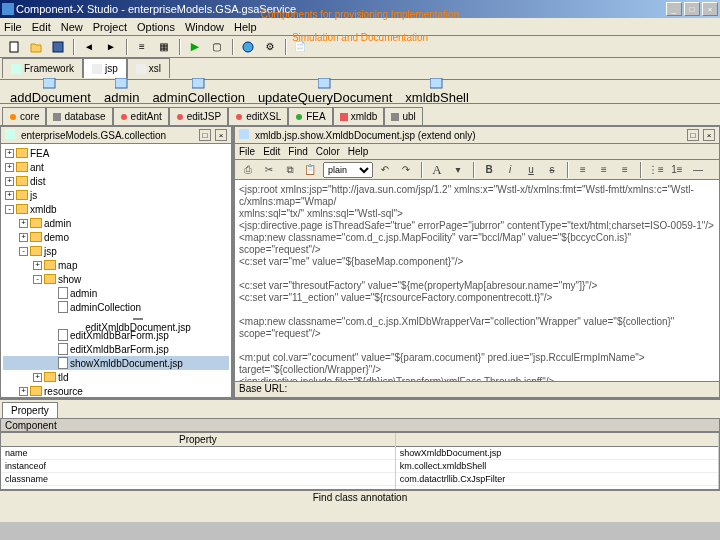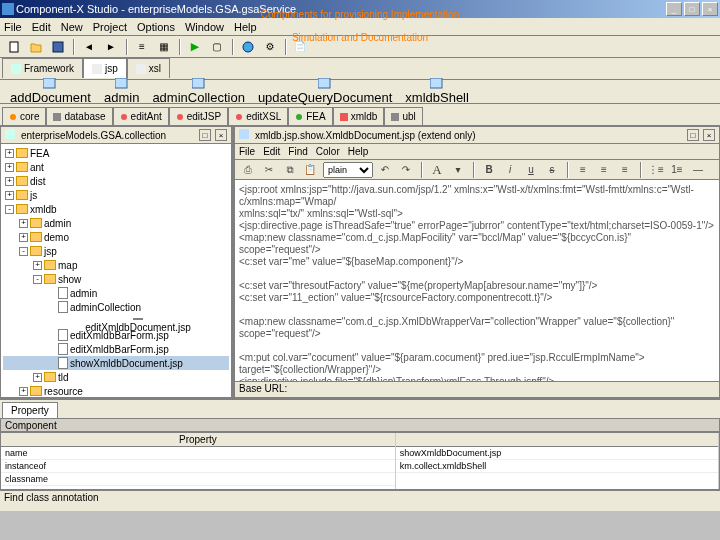--- a/index.html
+++ b/index.html
@@ -44,21 +44,21 @@
   .editor-body { flex:1; background:#fff; overflow:auto; padding:4px; font-family:monospace; font-size:9px; line-height:12px; color:#555;}
   .editor-status { background:#ece9d8; height:16px; border-top:1px solid #808080; padding:1px 4px; font-size:10px;}
   .prop-panel { background:#ece9d8; height:92px; border-top:2px solid #808080; display:flex; flex-direction:column;}
   .prop-tabs { height:18px; display:flex; align-items:flex-end; padding:0 2px;}
   .ptab { border:1px solid #808080; border-bottom:none; padding:2px 8px; background:#fff; font-size:10px;}
   .prop-head { background:#d4d0c8; height:14px; border:1px solid #808080; padding:1px 4px; font-size:10px;}
   .prop-grid { flex:1; background:#fff; border:1px solid #808080; display:flex;}
   .prop-col { flex:1; border-right:1px solid #ccc;}
   .prop-col-head { background:#ece9d8; border-bottom:1px solid #808080; padding:1px 4px; font-size:10px; height:14px; text-align:center;}
   .prop-row { height:13px; border-bottom:1px solid #eee; padding:0 4px; font-size:9px; display:flex; align-items:center;}
-  .status { background:#ece9d8; height:21px; border-top:1px solid #808080; padding:1px 4px; font-size:10px;}
+  .status { background:#ece9d8; height:32px; border-top:1px solid #808080; padding:1px 4px; font-size:10px;text-align:center;}
   svg.icon{width:12px;height:12px;}
 </style>
 </head>
 <body>
 
 <div class="overlay">
   <span>Components for provisioning Implementation</span><br>
   <span>Simulation and Documentation</span>
 </div>
 
@@ -404,19 +404,20 @@
     <div class="prop-col" style="flex:0.55">
       <div class="prop-col-head">Property</div>
       <div class="prop-row">name</div>
       <div class="prop-row">instanceof</div>
       <div class="prop-row">classname</div>
     </div>
     <div class="prop-col" style="flex:0.45">
       <div class="prop-col-head"></div>
       <div class="prop-row">showXmldbDocument.jsp</div>
       <div class="prop-row">km.collect.xmldbShell</div>
+      <div class="prop-row">com.datactrllib.CxJspFilter</div>
     </div>
   </div>
 </div>
 
 <div class="status">
   <span>Find class annotation</span>
 </div>
 
 </body></html>

